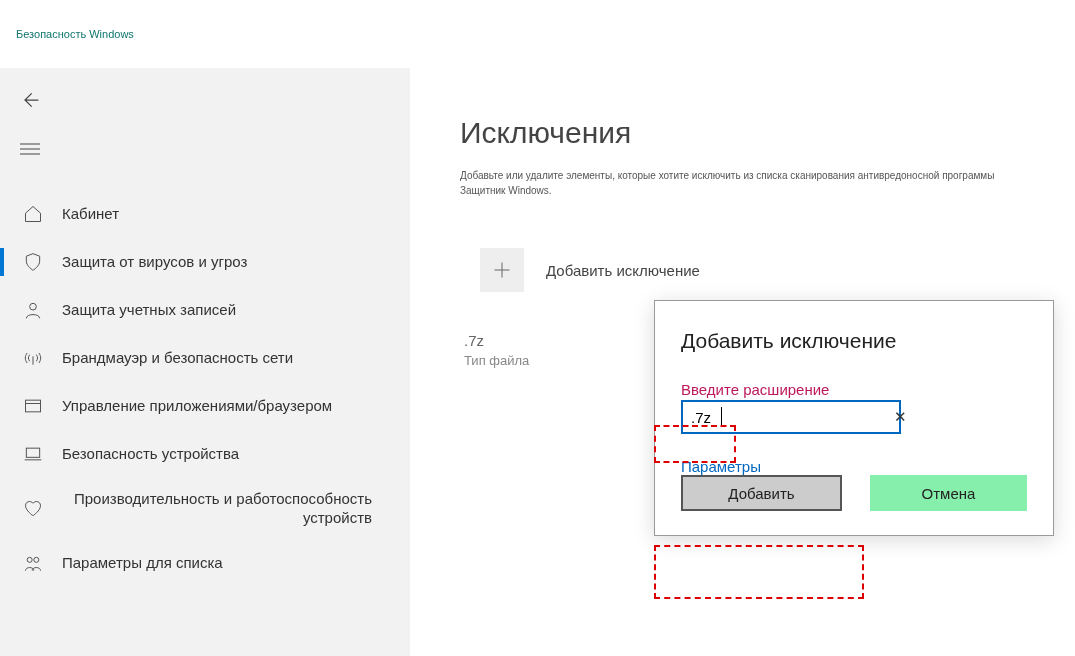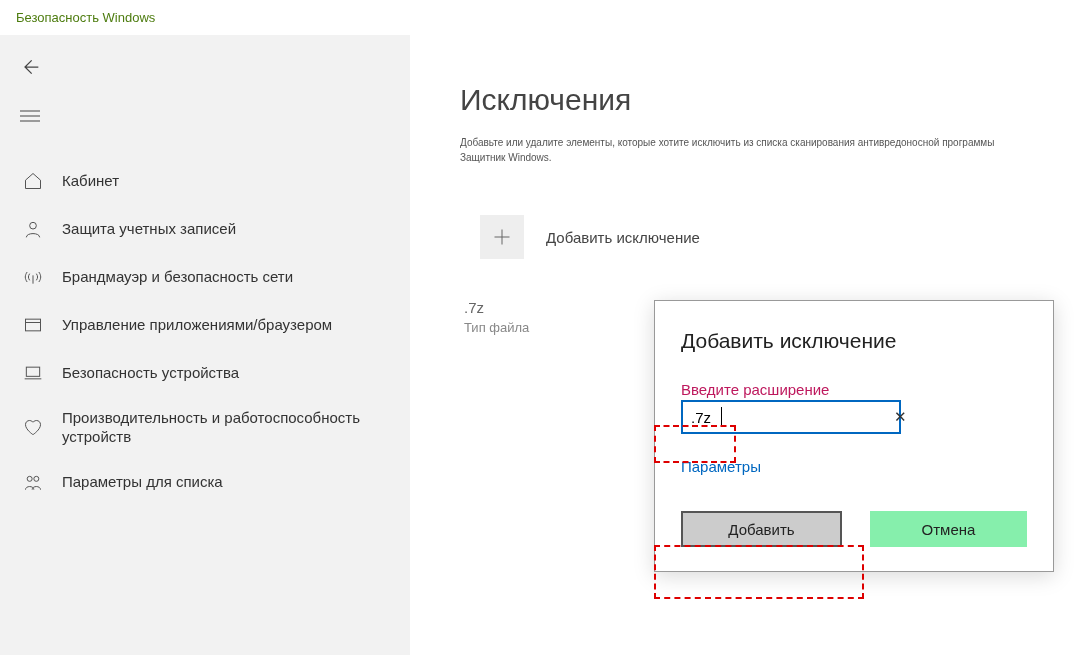--- a/index.html
+++ b/index.html
@@ -7,23 +7,23 @@
       font-family: "Segoe UI", Tahoma, sans-serif;
       font-size: 14px;
       color: #333;
       background: #fff;
       width: 1075px;
       height: 656px;
       overflow: hidden;
       position: relative;
     }
     .window-title {
-      padding: 10px 16px;
-      font-size: 13px;
-      color: #4d7c0f;
+      padding: 28px 16px;
+      font-size: 11px;
+      color: #0f766e;
     }
     .layout {
       display: flex;
       height: calc(100% - 36px);
     }
     .sidebar {
       width: 410px;
       background: #f2f2f2;
       padding-top: 10px;
     }
@@ -34,20 +34,21 @@
     .hamburger { margin-top: 28px; }
     .hamburger svg { width: 20px; height: 16px; stroke: #444; stroke-width: 1.2; }
     .nav { margin-top: 22px; }
     .nav-item {
       display: flex;
       align-items: center;
       padding: 12px 20px 12px 22px;
       cursor: pointer;
       position: relative;
       min-height: 48px;
+      text-align: right;
     }
     .nav-item.active::before {
       content: "";
       position: absolute;
       left: 0; top: 10px; bottom: 10px;
       width: 4px;
       background: #0078d4;
     }
     .nav-icon {
       width: 22px; height: 22px;
@@ -142,21 +143,20 @@
     .learn-more {
       display: inline-block;
       margin-top: 24px;
       color: #0067c0;
       font-size: 15px;
       cursor: pointer;
     }
     .dialog-buttons {
       display: flex;
       gap: 28px;
-      margin-top: 36px;
       align-items: center;
     }
     .dlg-btn {
       flex: 1;
       height: 36px;
       background: #86efac;
       border: none;
       font-size: 15px;
       cursor: pointer;
       color: #222;
@@ -196,20 +196,28 @@
     </div>
 
     <nav class="nav">
       <div class="nav-item">
         <span class="nav-icon">
             <svg viewBox="0 0 24 24">
               <path d="M3 11 L12 3 L21 11 V21 H3 Z"></path>
             </svg>
           </span>
         <span class="nav-label">Кабинет</span>
+      </div>
+      <div class="nav-item active">
+        <span class="nav-icon">
+            <svg viewBox="0 0 24 24">
+              <path d="M12 2 L20 5 V11 C20 17 12 22 12 22 C12 22 4 17 4 11 V5 Z"></path>
+            </svg>
+          </span>
+        <span class="nav-label">Защита от вирусов и угроз</span>
       </div>
       <div class="nav-item">
         <span class="nav-icon">
             <svg viewBox="0 0 24 24">
               <circle cx="12" cy="8" r="4"></circle>
               <path d="M4 22 C4 16 20 16 20 22"></path>
             </svg>
           </span>
         <span class="nav-label">Защита учетных записей</span>
       </div>

